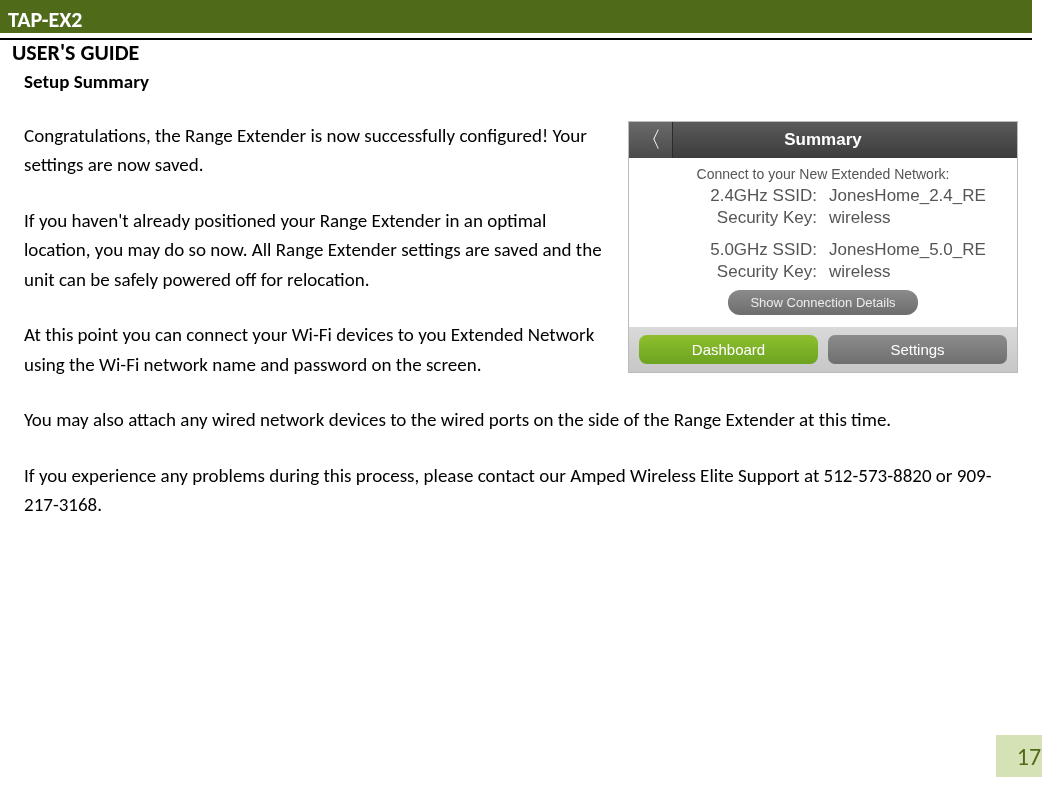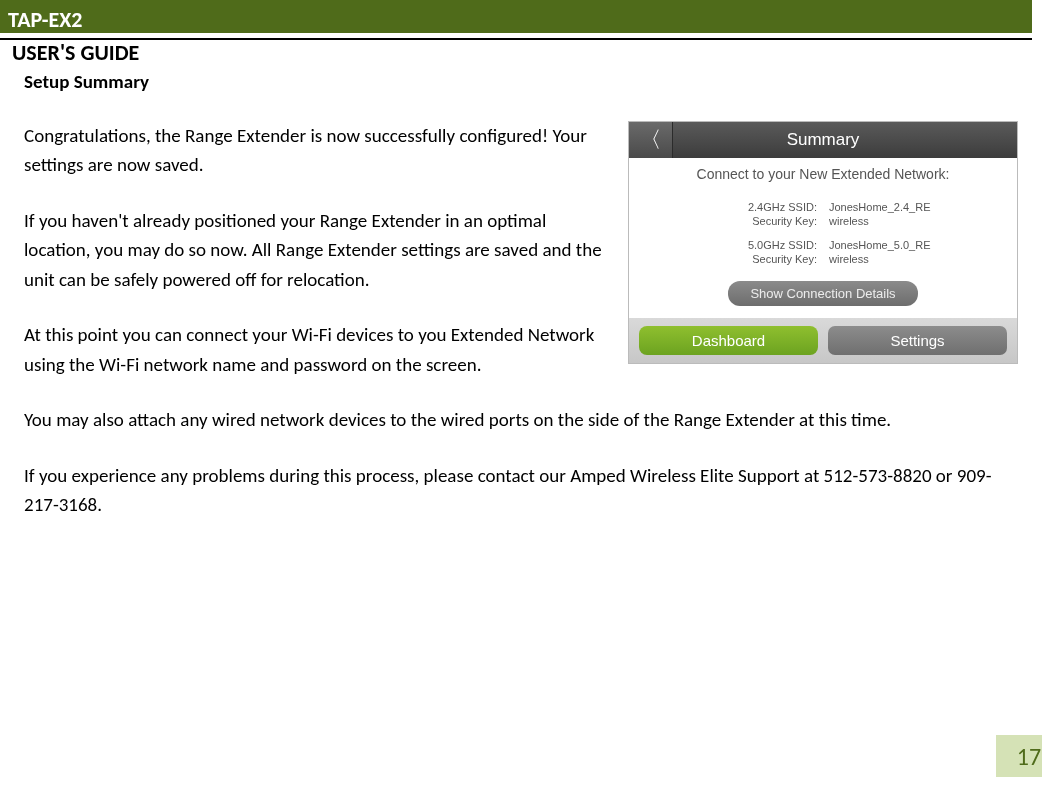--- a/index.html
+++ b/index.html
@@ -84,42 +84,42 @@
     justify-content: center;
     background: linear-gradient(#6a6a6a, #4a4a4a);
     font-size: 22px;
     font-weight: 300;
     border-right: 1px solid #2b2b2b;
   }
   .phone-top-title {
     flex: 1;
     text-align: center;
     font-size: 17px;
-    font-weight: 400;
+    font-weight: 700;
     padding-right: 44px;
   }
   .phone-body {
     background: #fff;
     padding: 8px 12px 12px 12px;
     text-align: center;
   }
   .phone-connect {
     font-size: 14px;
     color: #555;
-    margin-bottom: 19px;
+    margin-bottom: 4px;
   }
   .phone-grid {
     display: grid;
     grid-template-columns: 1fr 1fr;
     column-gap: 12px;
     row-gap: 2px;
-    font-size: 11px;
+    font-size: 17px;
     text-align: left;
     justify-items: start;
-    margin-bottom: 12px;
+    margin-bottom: 4px;
   }
   .phone-grid .lbl { justify-self: end; color: #555; }
   .phone-grid .val { color: #555; }
   .phone-grid .gap { grid-column: 1 / -1; height: 8px; }
   .phone-detail-btn {
     display: inline-block;
     background: linear-gradient(#8b8b8b, #6d6d6d);
     color: #ececec;
     font-size: 13px;
     padding: 5px 22px;

